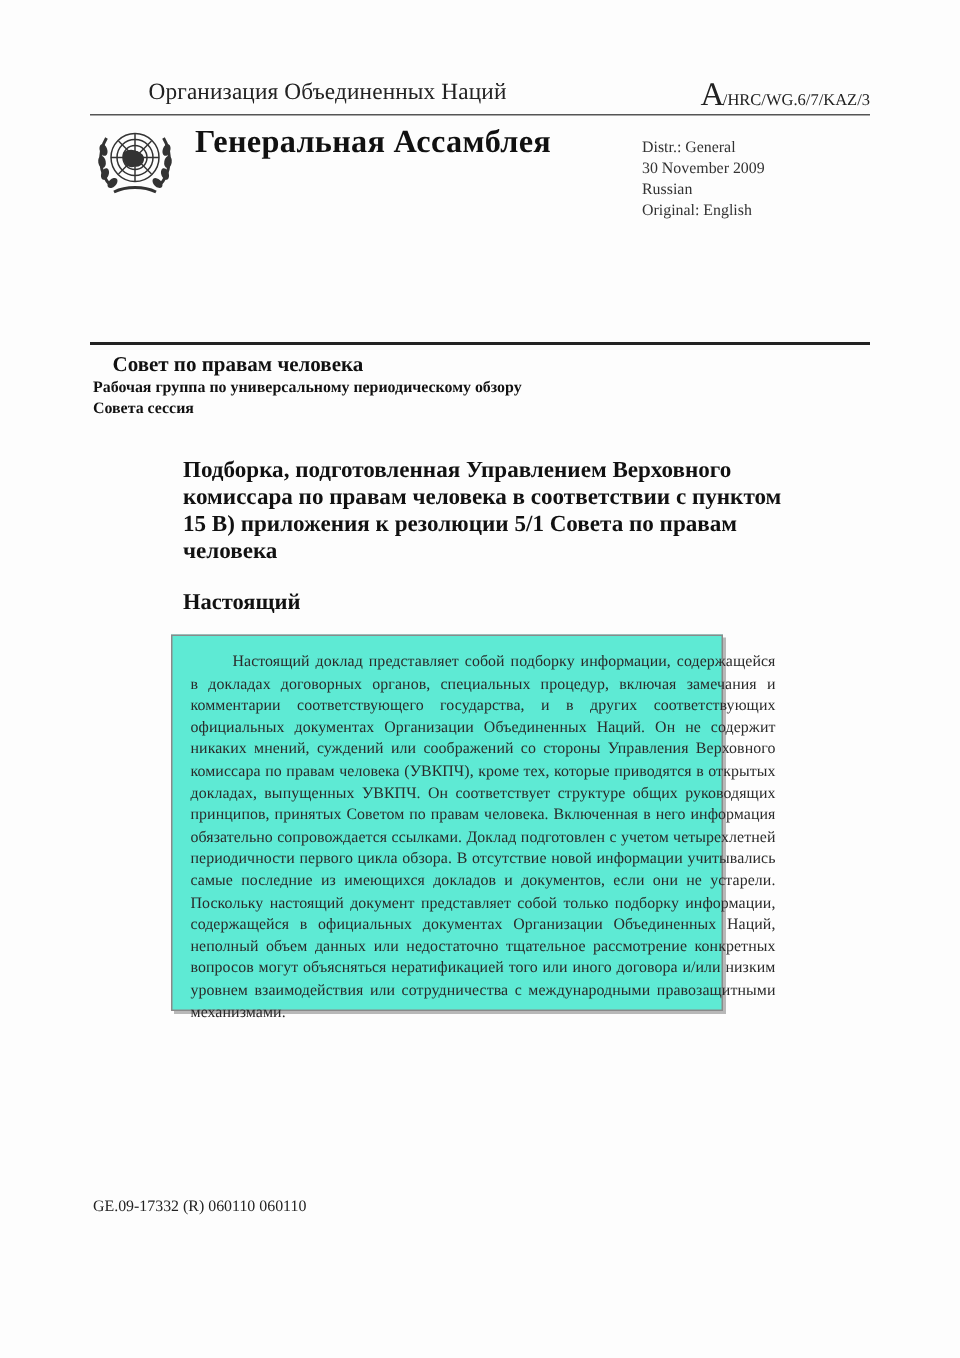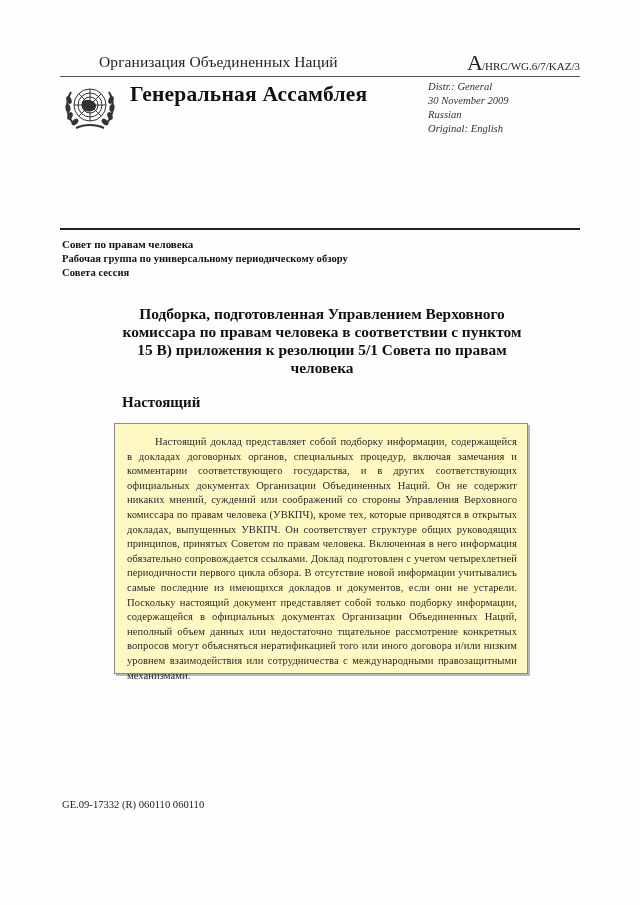--- a/index.html
+++ b/index.html
@@ -51,72 +51,71 @@
     .body-name {
       left: 130px; top: 82px;
       font-size: 21.5px;
       font-weight: bold;
       color: #111;
       white-space: nowrap;
       letter-spacing: 0.2px;
       font-family: Liberation Serif, serif;
     }
     .meta {
-      left: 428px; top: 80px;
+      left: 428px; top: 92px;
       font-size: 10.6px;
       line-height: 14px;
       color: #333;
-      font-style: italic;
     }
     .rule-thick {
       left: 60px; top: 228px;
       width: 520px; height: 2px;
       background: #222;
     }
 
     
     .council {
       left: 62px; top: 236px;
       color: #111;
     }
     .council .l1 {
-      font-size: 11px;
+      font-size: 14px;
       font-weight: bold;
       line-height: 16px;
+      margin-left: 13px;
     }
     .council .l2 {
       font-size: 10.6px;
       font-weight: bold;
       line-height: 14px;
     }
 
     
     .title {
       left: 122px; top: 305px;
       width: 400px;
       font-size: 15.4px;
       font-weight: bold;
       line-height: 18px;
       color: #111;
-      text-align: center;
     }
     .country {
       left: 122px; top: 394px;
       font-size: 15px;
       font-weight: bold;
       color: #111;
     }
 
     
     .summary-box {
       left: 114px; top: 423px;
-      width: 414px; height: 251px;
+      width: 368px; height: 251px;
       border: 1px solid #8a8a8a;
       box-shadow: 2px 2px 0 #b8b8b8;
-      background: #fef9c3;
+      background: #5eead4;
       box-sizing: border-box;
       font-family: Liberation Serif, serif;
     }
     .summary-text {
       position: absolute;
       left: 12px; top: 11px;
       width: 390px;
       font-size: 10.6px;
       line-height: 14.6px;
       text-align: justify;

